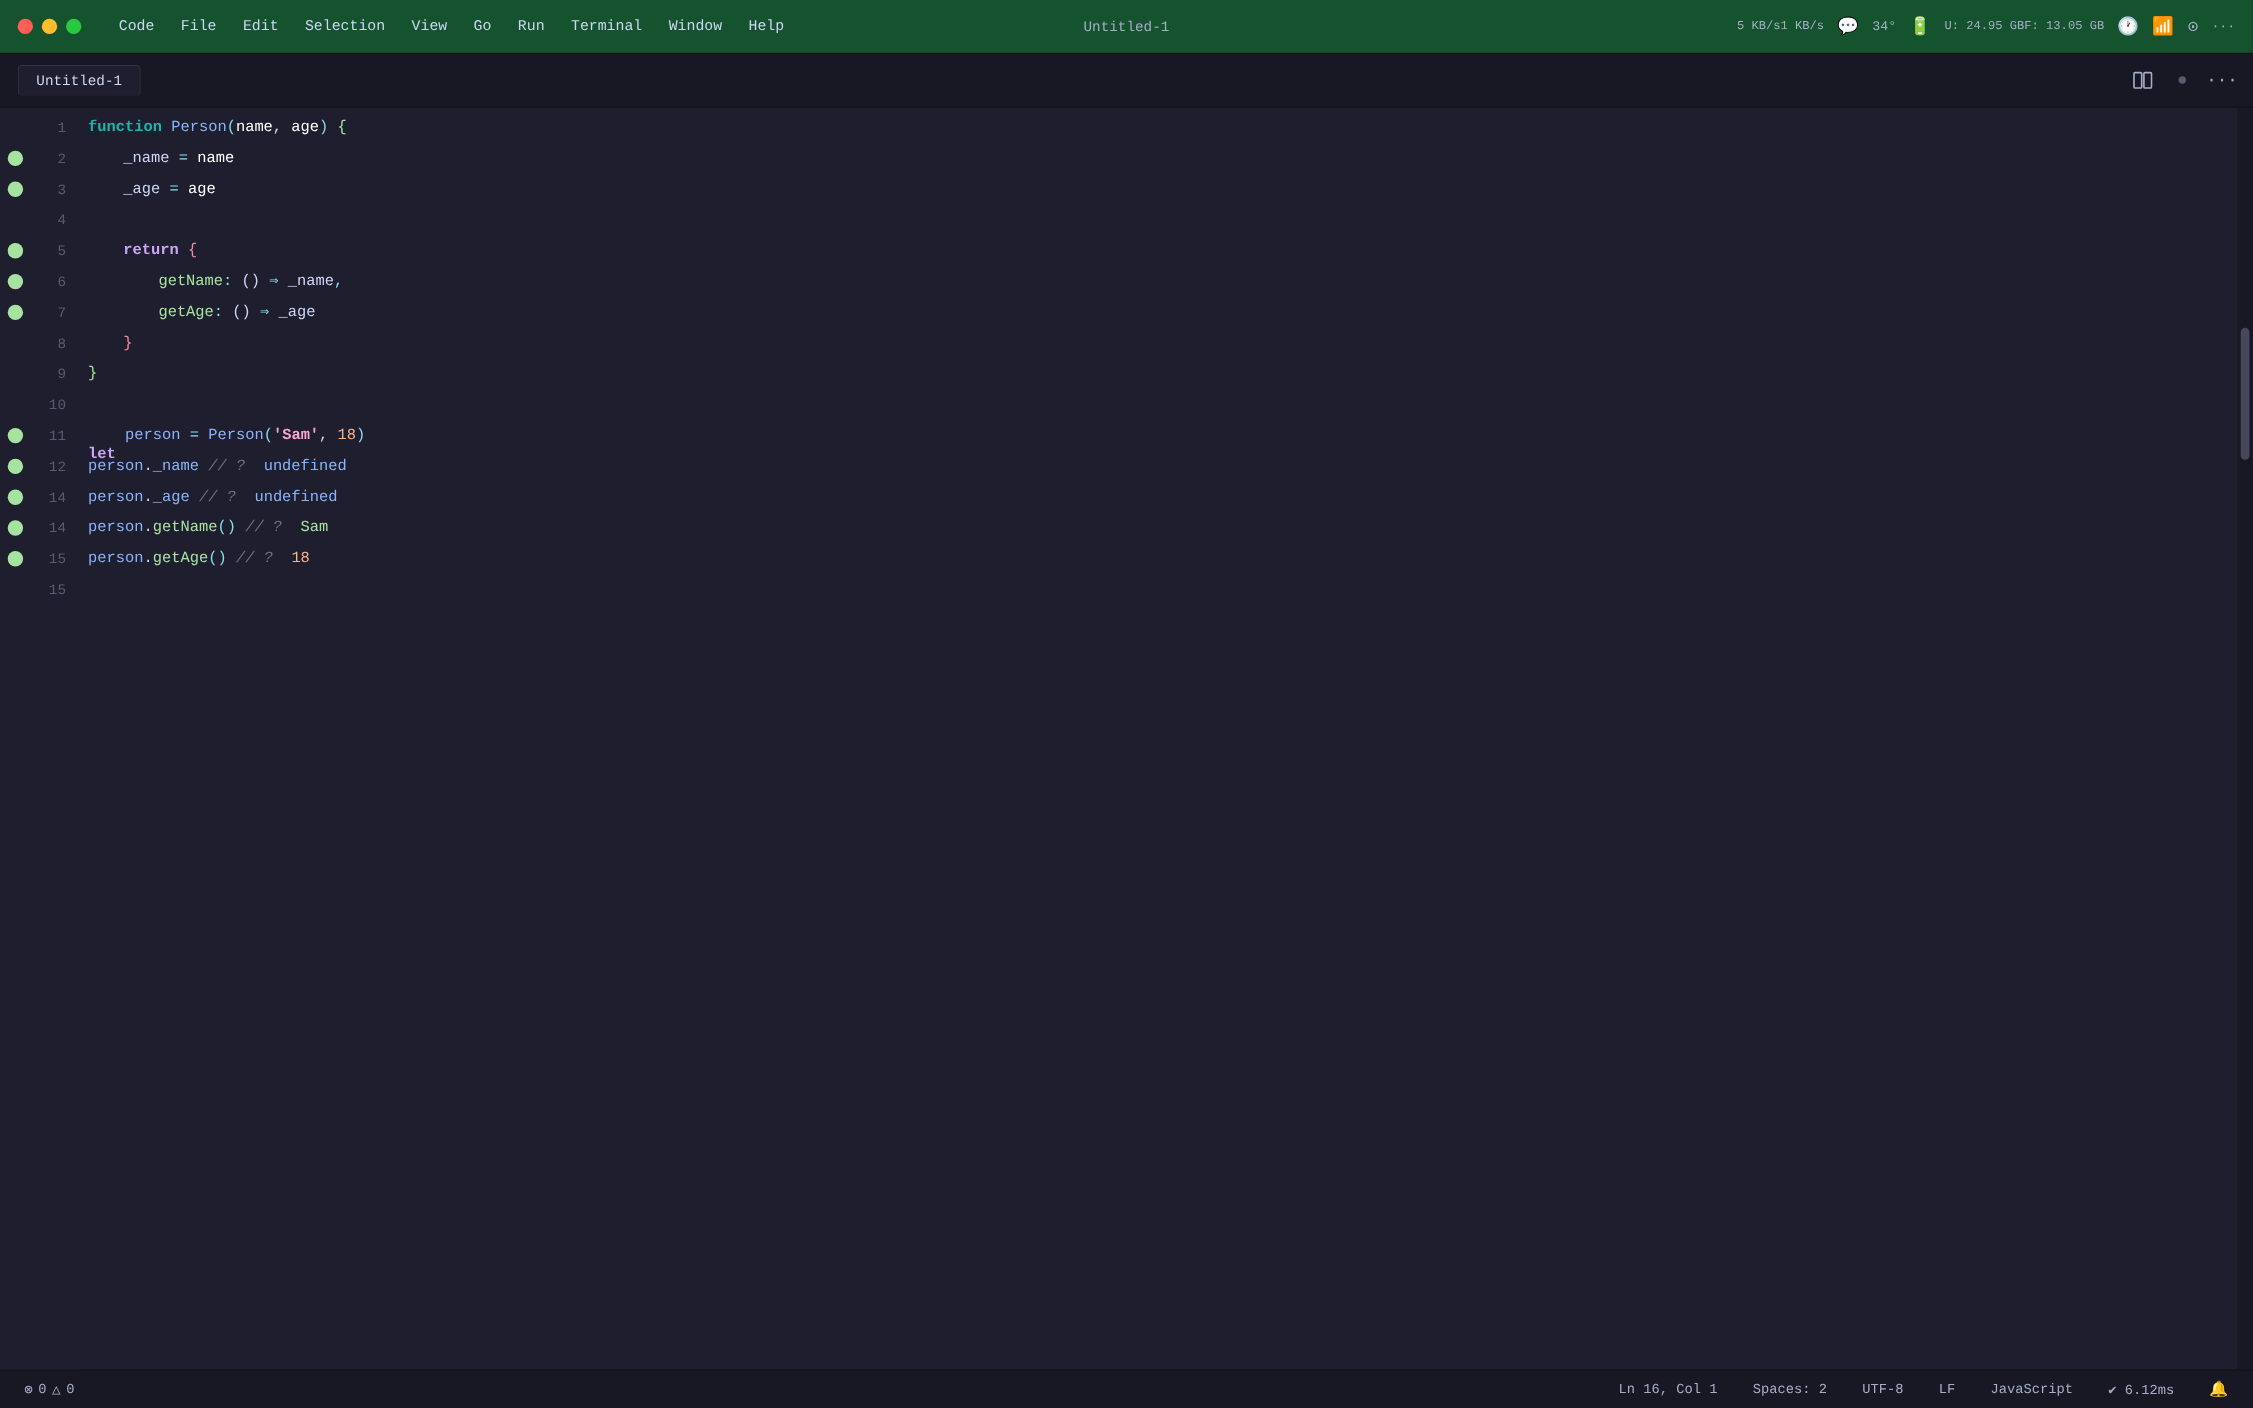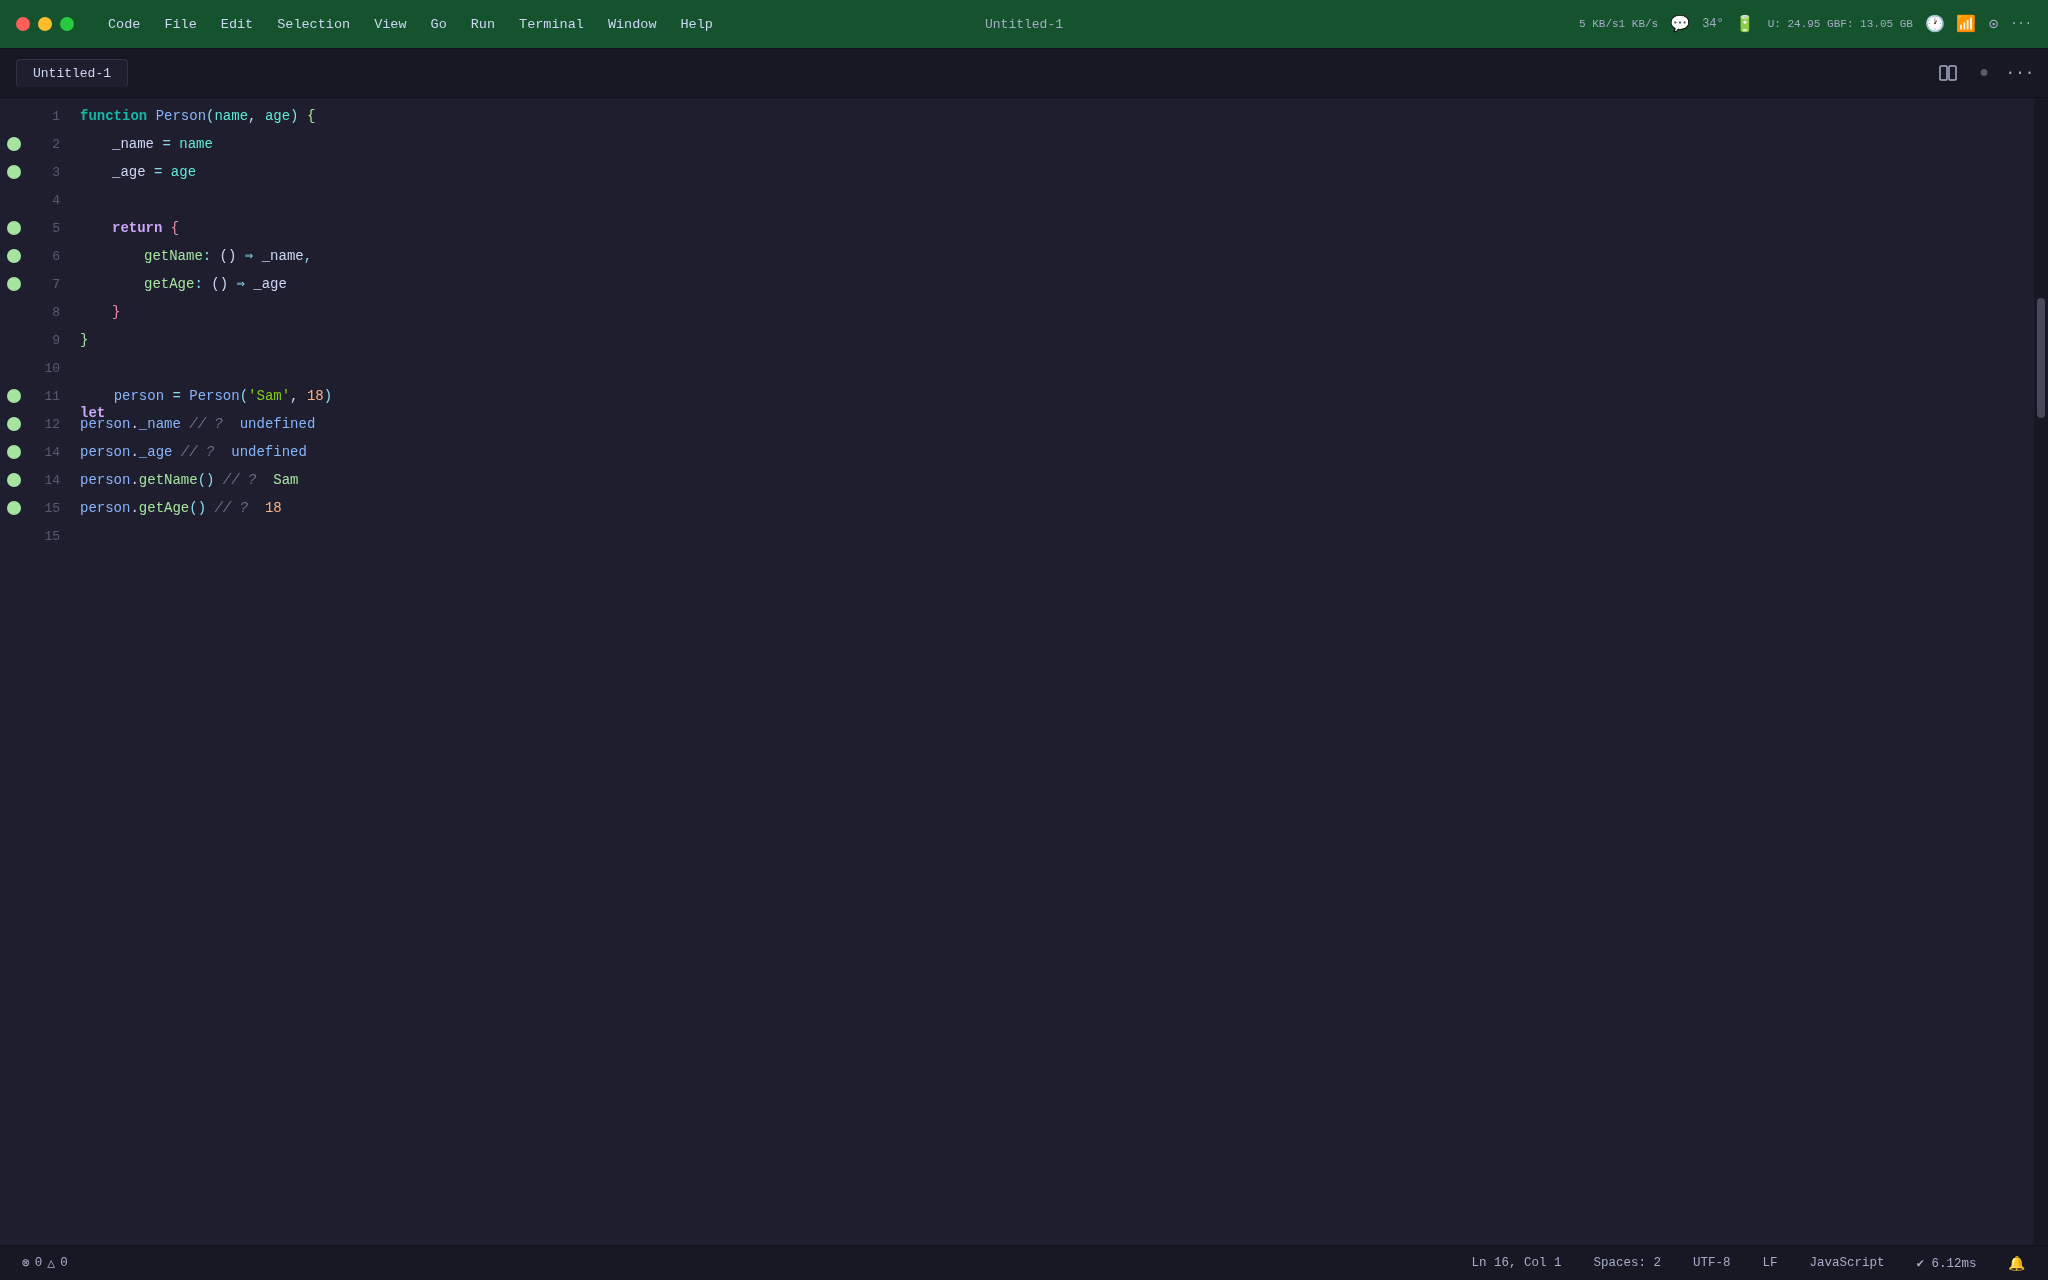--- a/index.html
+++ b/index.html
@@ -231,30 +231,30 @@
       cursor: pointer;
       padding: 2px 6px;
       border-radius: 3px;
     }
 
     
     .kw-function { color: #14b8a6; font-weight: bold; }
     .kw-return { color: #cba6f7; font-weight: bold; }
     .kw-let { color: #cba6f7; font-weight: bold; margin-top: 34px; }
     .fn-name { color: #89b4fa; }
-    .param { color: #5eead4; }
+    .param { color: #ffffff; }
     .punct { color: #89dceb; }
     .brace { color: #f38ba8; }
     .brace2 { color: #a6e3a1; }
     .operator { color: #89dceb; }
     .var-name { color: #cdd6f4; }
     .var-name2 { color: #89b4fa; }
     .prop { color: #a6e3a1; }
     .arrow { color: #89dceb; }
-    .string { color: #84cc16; }
+    .string { color: #f9a8d4; font-weight: bold; }
     .number-val { color: #fab387; }
     .comment { color: #6c7086; font-style: italic; }
     .result { color: #89b4fa; }
     .result-str { color: #a6e3a1; }
     .result-num { color: #fab387; }
     .indent1 { display: inline-block; width: 32px; }
     .indent2 { display: inline-block; width: 64px; }
   </style>
 </head>
 <body>

